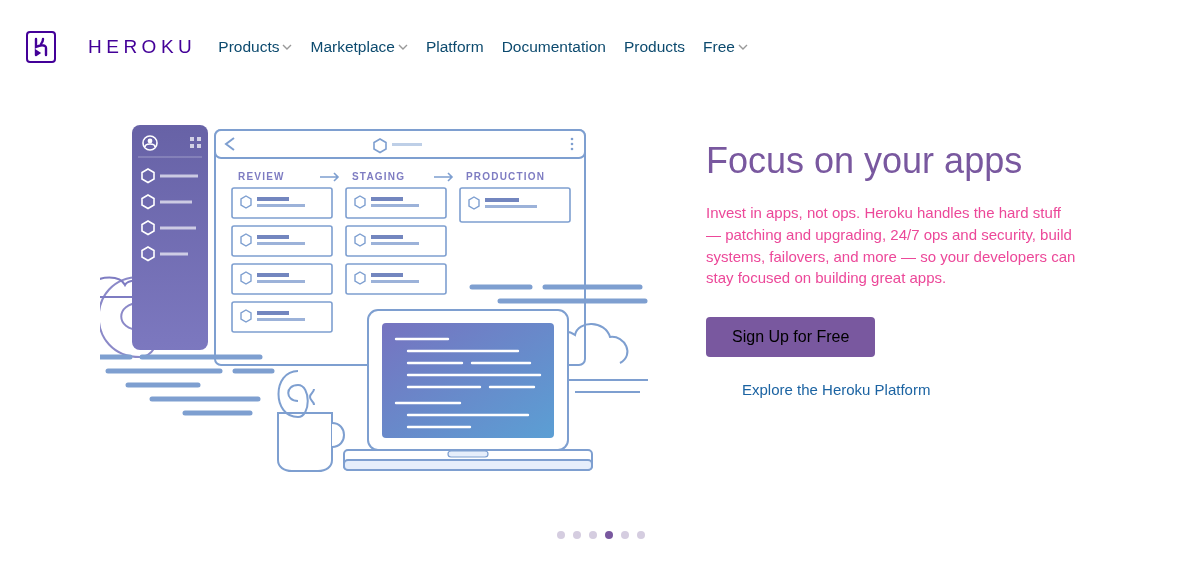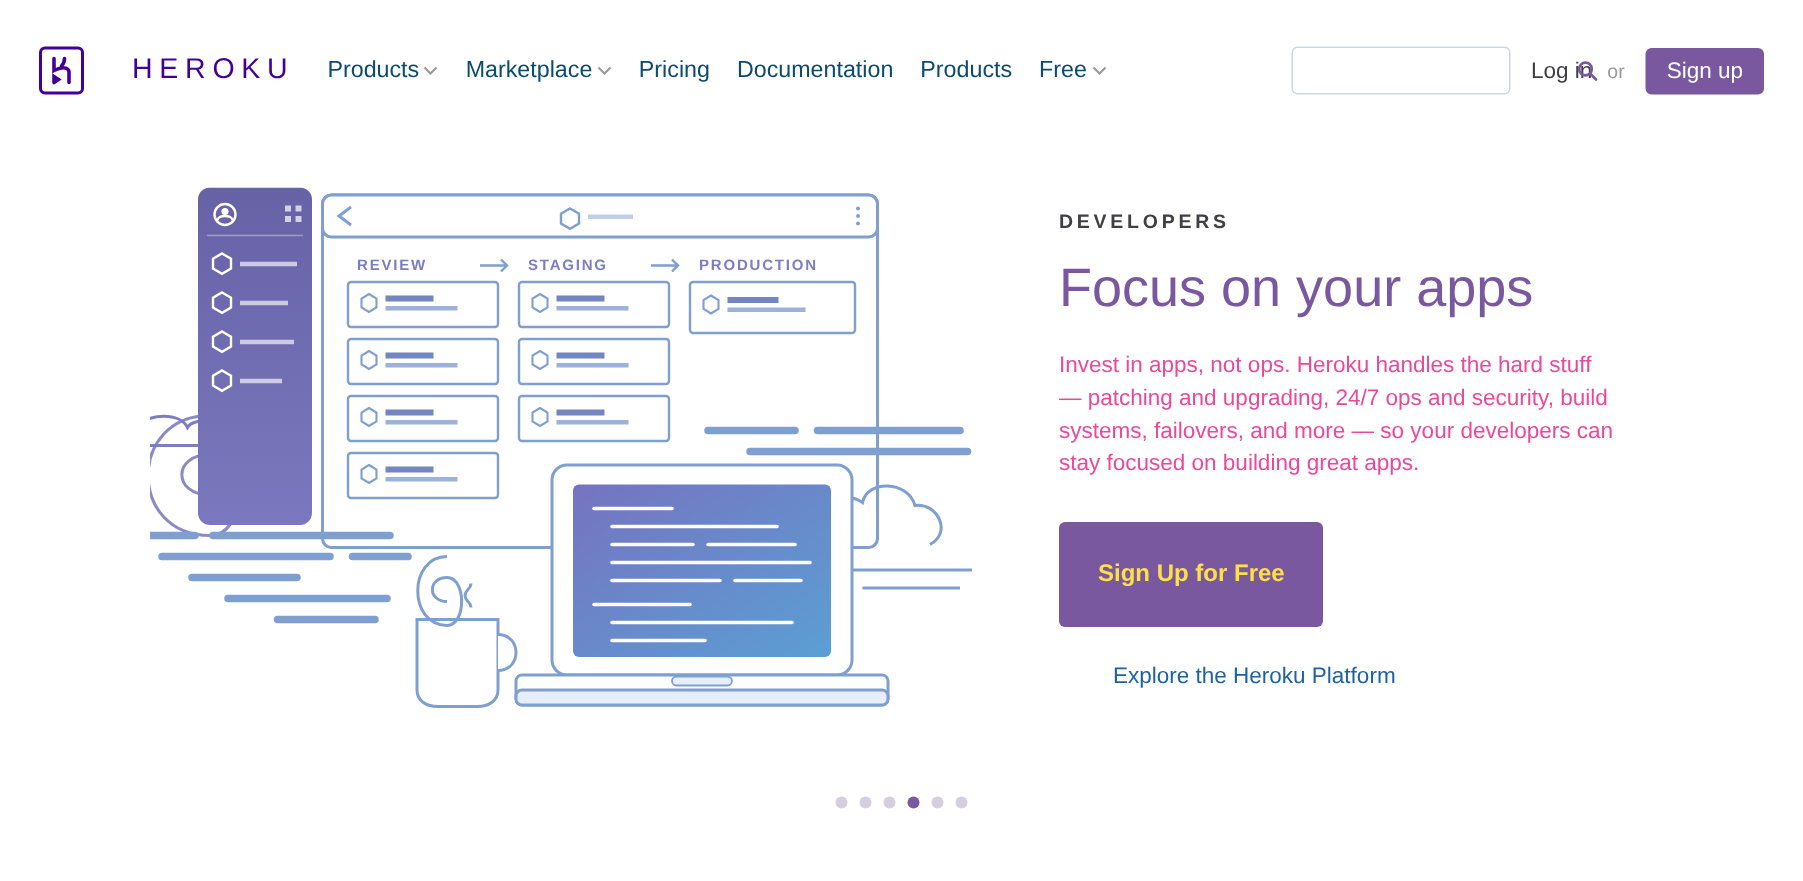--- a/index.html
+++ b/index.html
@@ -139,26 +139,26 @@
     margin-bottom: 20px;
   }
   .hero-body {
     color: #ec4899;
     font-size: 15px;
     line-height: 1.45;
     margin-bottom: 28px;
   }
   .cta-btn {
     background: #79589F;
-    color: #fde047;
+    color: #000000;
     border: none;
     border-radius: 4px;
-    padding: 26px 26px;
+    padding: 11px 26px;
     font-size: 16px;
-    font-weight: 700;
+    font-weight: 400;
     cursor: pointer;
     margin-bottom: 24px;
     display: inline-block;
   }
   .explore-link {
     color: #1b63a2;
     font-size: 15px;
     cursor: pointer;
     display: block;
     margin-left: 36px;
@@ -203,52 +203,38 @@
     </div>
     <div class="nav-item">
       <span>Marketplace</span>
       <span class="chev">
           <svg width="10" height="10" viewBox="0 0 10 10">
             <path d="M1 3 L5 7 L9 3" stroke="#999" stroke-width="1.4" fill="none"></path>
           </svg>
         </span>
     </div>
     <div class="nav-item">
-      <span>Pricing</span>
+      <span>Platform</span>
     </div>
     <div class="nav-item">
       <span>Documentation</span>
     </div>
     <div class="nav-item">
       <span>Products</span>
     </div>
     <div class="nav-item">
       <span>Free</span>
       <span class="chev">
           <svg width="10" height="10" viewBox="0 0 10 10">
             <path d="M1 3 L5 7 L9 3" stroke="#999" stroke-width="1.4" fill="none"></path>
           </svg>
         </span>
     </div>
   </nav>
 
-  <div class="right-nav">
-    <div class="search-box">
-      <input class="search-input" type="text" placeholder="" style="">
-      <span class="search-icon">
-        <svg width="15" height="15" viewBox="0 0 15 15">
-            <circle cx="6" cy="6" r="4.2" stroke="#79589F" stroke-width="1.8" fill="none"></circle>
-            <line x1="9.5" y1="9.5" x2="13" y2="13" stroke="#79589F" stroke-width="1.8" stroke-linecap="round"></line>
-          </svg>
-      </span>
-    </div>
-    <span class="login-link">Log in</span>
-    <span class="or-text">or</span>
-    <button class="signup-btn">Sign up</button>
-  </div>
 </header>
 
 <section class="hero">
   <div class="hero-illus">
     <svg width="550" height="370" viewBox="0 0 550 370">
       <defs>
         <linearGradient id="sidebarGrad" x1="0" y1="0" x2="0" y2="1">
           <stop offset="0%" stop-color="#6762A6"></stop>
           <stop offset="100%" stop-color="#7C78BF"></stop>
         </linearGradient>
@@ -391,21 +377,20 @@
         <path d="M178 288 L178 335 C178 342 184 346 192 346 L218 346 C226 346 232 342 232 335 L232 288 Z"></path>
         <path d="M232 298 C248 298 248 322 232 322"></path>
       </g>
 
       <path d="M198 276 C185 276 185 260 198 260 C211 260 211 292 198 292 C172 292 172 246 198 246" stroke="#7e9fd0" stroke-width="2" fill="none"></path>
       <path d="M214 280 C214 276 210 276 210 272 C210 268 214 268 214 264" stroke="#7e9fd0" stroke-width="2" fill="none"></path>
     </svg>
   </div>
 
   <div class="hero-copy">
-    <div class="eyebrow">DEVELOPERS</div>
     <h1 class="hero-title">Focus on your apps</h1>
     <p class="hero-body">Invest in apps, not ops. Heroku handles the hard stuff — patching and upgrading, 24/7 ops and security, build systems, failovers, and more — so your developers can stay focused on building great apps.</p>
     <button class="cta-btn">Sign Up for Free</button>
     <a class="explore-link">Explore the Heroku Platform</a>
   </div>
 </section>
 
 <div class="dots">
   <span class="dot"></span>
   <span class="dot"></span>

